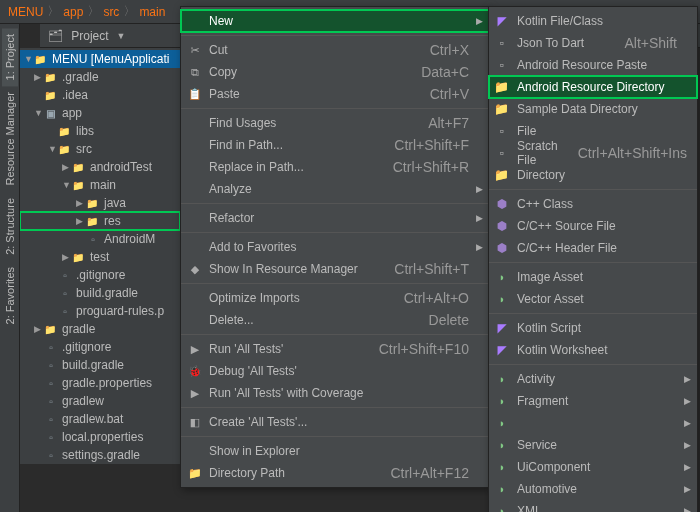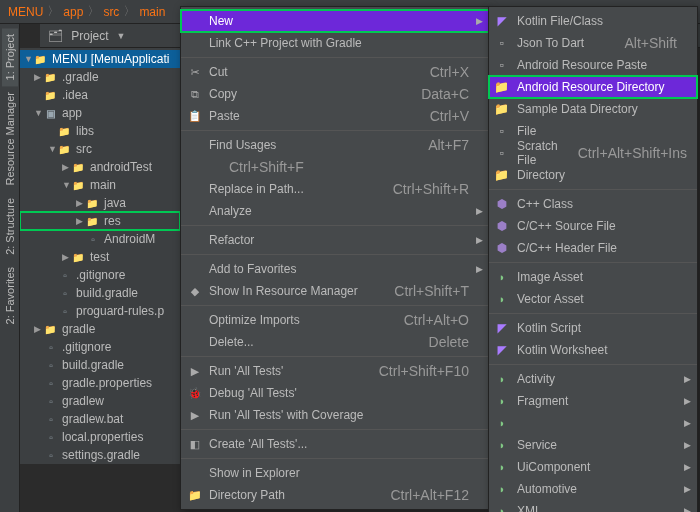--- a/index.html
+++ b/index.html
@@ -20,21 +20,21 @@
 .tree-row.sel2 { outline:2px solid #00c853; outline-offset:-1px; }
 .ar { width:10px; color:#999; font-size:9px; }
 .ico { width:14px; display:inline-flex; justify-content:center; margin-right:4px; font-size:10px; }
 .folder { color:#9aa7b0; }
 .folder-o { color:#e8a33d; }
 .mod { color:#9aa7b0; font-weight:bold; }
 .file { color:#9aa7b0; }
 .pad1 { padding-left:14px; } .pad2 { padding-left:28px; } .pad3 { padding-left:42px; } .pad4 { padding-left:56px; }
 .menu { position:absolute; background:#46494b; border:1px solid #222; box-shadow:2px 2px 8px rgba(0,0,0,.4); padding:3px 0; }
 .menu-item { height:22px; display:flex; align-items:center; padding:0 20px 0 28px; position:relative; cursor:pointer; }
-.menu-item.hl { background:#6d28d9; color:#fff; outline:2px solid #00c853; outline-offset:-1px; }
+.menu-item.hl { background:#14532d; color:#fff; outline:2px solid #00c853; outline-offset:-1px; }
 .menu-item .ml { flex:1; }
 .menu-item .sc { color:#999; font-size:14px; margin-left:20px; }
 .menu-item .arrow { position:absolute; right:6px; color:#aaa; font-size:9px; }
 .menu-item .mi { position:absolute; left:6px; width:16px; text-align:center; font-size:11px; color:#aaa; }
 .menu-sep { height:1px; background:#555; margin:3px 0; }
 .menu1 { left:180px; top:6px; width:310px; }
 .menu2 { left:488px; top:6px; width:210px; }
 .gi { position:absolute; left:6px; width:14px; height:14px; display:flex; align-items:center; justify-content:center; }
 .android { color:#81c784; font-size:11px; }
 .kt { color:#a97bff; }
@@ -188,23 +188,20 @@
         </div>
       </div>
   </div>
 </div>
 
 <div class="menu menu1">
     <div class="menu-item hl">
       <span class="ml">New</span>
       <span class="arrow">▶</span>
     </div>
-    <div class="menu-item">
-      <span class="ml">Link C++ Project with Gradle</span>
-    </div>
     <div class="menu-sep"></div>
     <div class="menu-item">
       <span class="mi">✂</span>
       <span class="ml">Cut</span>
       <span class="sc">Ctrl+X</span>
     </div>
     <div class="menu-item">
       <span class="mi">⧉</span>
       <span class="ml">Copy</span>
       <span class="sc">Data+C</span>
@@ -213,20 +210,21 @@
       <span class="mi">📋</span>
       <span class="ml">Paste</span>
       <span class="sc">Ctrl+V</span>
     </div>
     <div class="menu-sep"></div>
     <div class="menu-item">
       <span class="ml">Find Usages</span>
       <span class="sc">Alt+F7</span>
     </div>
     <div class="menu-item">
+      <span class="ml">Find in Path...</span>
       <span class="sc">Ctrl+Shift+F</span>
     </div>
     <div class="menu-item">
       <span class="ml">Replace in Path...</span>
       <span class="sc">Ctrl+Shift+R</span>
     </div>
     <div class="menu-item">
       <span class="ml">Analyze</span>
       <span class="arrow">▶</span>
     </div>

